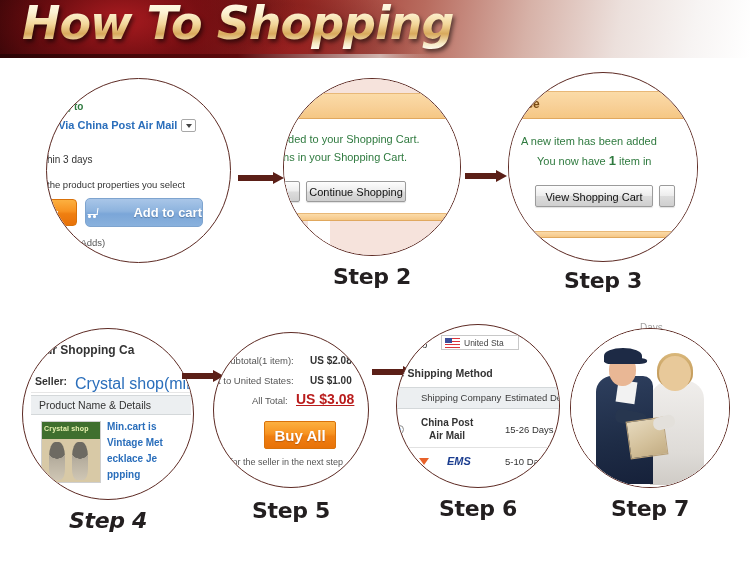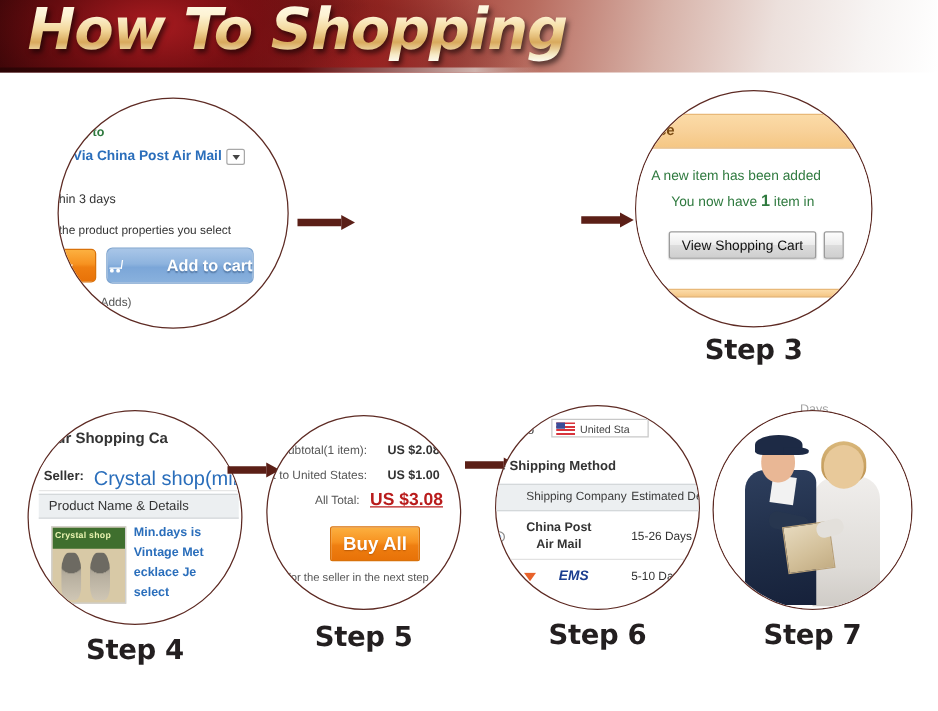--- a/index.html
+++ b/index.html
@@ -212,20 +212,40 @@
         <div class="mock grey-text" style="left:26px;top:158px;font-size:9.5px;">6 Adds)</div>
       </div>
     </div>
   </div>
 
   <div class="arrow" style="left:238px;top:114px;width:46px;">
     <div class="shaft"></div>
     <div class="head"></div>
   </div>
 
+  <div class="step" style="left:283px; top:20px;">
+    <div class="bubble" style="width:178px;height:178px;">
+      <div class="inner">
+        <div class="mock pinkish" style="left:0;top:0;width:100%;height:15px;"></div>
+        <div class="mock bar-orange" style="left:0;top:14px;width:100%;height:26px;"></div>
+        <div class="mock" style="left:0;top:40px;width:100%;height:94px;background:#fff;"></div>
+
+        <div class="mock green-text" style="left:-2px;top:54px;font-size:11px;white-space:nowrap;">dded to your Shopping Cart.</div>
+        <div class="mock green-text" style="left:-4px;top:72px;font-size:11px;white-space:nowrap;">ms in your Shopping Cart.</div>
+
+        <div class="grey-btn" style="position:absolute;left:-6px;top:102px;width:22px;height:21px;"></div>
+        <div class="grey-btn" style="position:absolute;left:22px;top:102px;width:100px;height:21px;line-height:21px;">Continue Shopping</div>
+
+        <div class="mock bar-orange" style="left:0;top:134px;width:100%;height:8px;"></div>
+        <div class="mock pinkish" style="left:0;top:142px;width:100%;height:36px;"></div>
+        <div class="mock" style="left:24px;top:142px;width:22px;height:36px;background:#ffffff;"></div>
+      </div>
+    </div>
+    <div class="step-label" style="top:186px;">Step 2</div>
+  </div>
 
   <div class="arrow" style="left:465px;top:112px;width:42px;">
     <div class="shaft"></div>
     <div class="head"></div>
   </div>
 
   <div class="step" style="left:508px; top:14px;">
     <div class="bubble" style="width:190px;height:190px;">
       <div class="inner">
         <div class="mock bar-orange" style="left:0;top:18px;width:100%;height:28px;"></div>
@@ -263,27 +283,27 @@
         <div class="mock dark-text" style="left:16px;top:70px;font-size:10.5px;font-weight:normal;">Product Name &amp; Details</div>
 
         <div class="thumb" style="left:18px;top:92px;width:60px;height:62px;">
           <div class="band">
             <span>Crystal  shop</span>
           </div>
           <div class="owl a"></div>
           <div class="owl b"></div>
         </div>
 
-        <div class="mock blue-text" style="left:84px;top:92px;font-size:10px;font-weight:bold;white-space:nowrap;">Min.days is</div>
+        <div class="mock blue-text" style="left:84px;top:92px;font-size:10px;font-weight:bold;white-space:nowrap;">Min.cart is</div>
         <div class="mock blue-text" style="left:84px;top:108px;font-size:10px;font-weight:bold;white-space:nowrap;">Vintage Met</div>
         <div class="mock blue-text" style="left:84px;top:124px;font-size:10px;font-weight:bold;white-space:nowrap;">ecklace Je</div>
-        <div class="mock blue-text" style="left:84px;top:140px;font-size:10px;font-weight:bold;white-space:nowrap;">select</div>
-      </div>
-    </div>
-    <div class="step-label" style="top:180px;">Step 4</div>
+        <div class="mock blue-text" style="left:84px;top:140px;font-size:10px;font-weight:bold;white-space:nowrap;">ppping</div>
+      </div>
+    </div>
+    <div class="step-label" style="top:180px;font-style:italic;">Step 4</div>
   </div>
 
   <div class="arrow" style="left:182px;top:60px;width:42px;">
     <div class="shaft"></div>
     <div class="head"></div>
   </div>
 
   <div class="step" style="left:213px; top:22px;">
     <div class="bubble" style="width:156px;height:156px;">
       <div class="inner">

